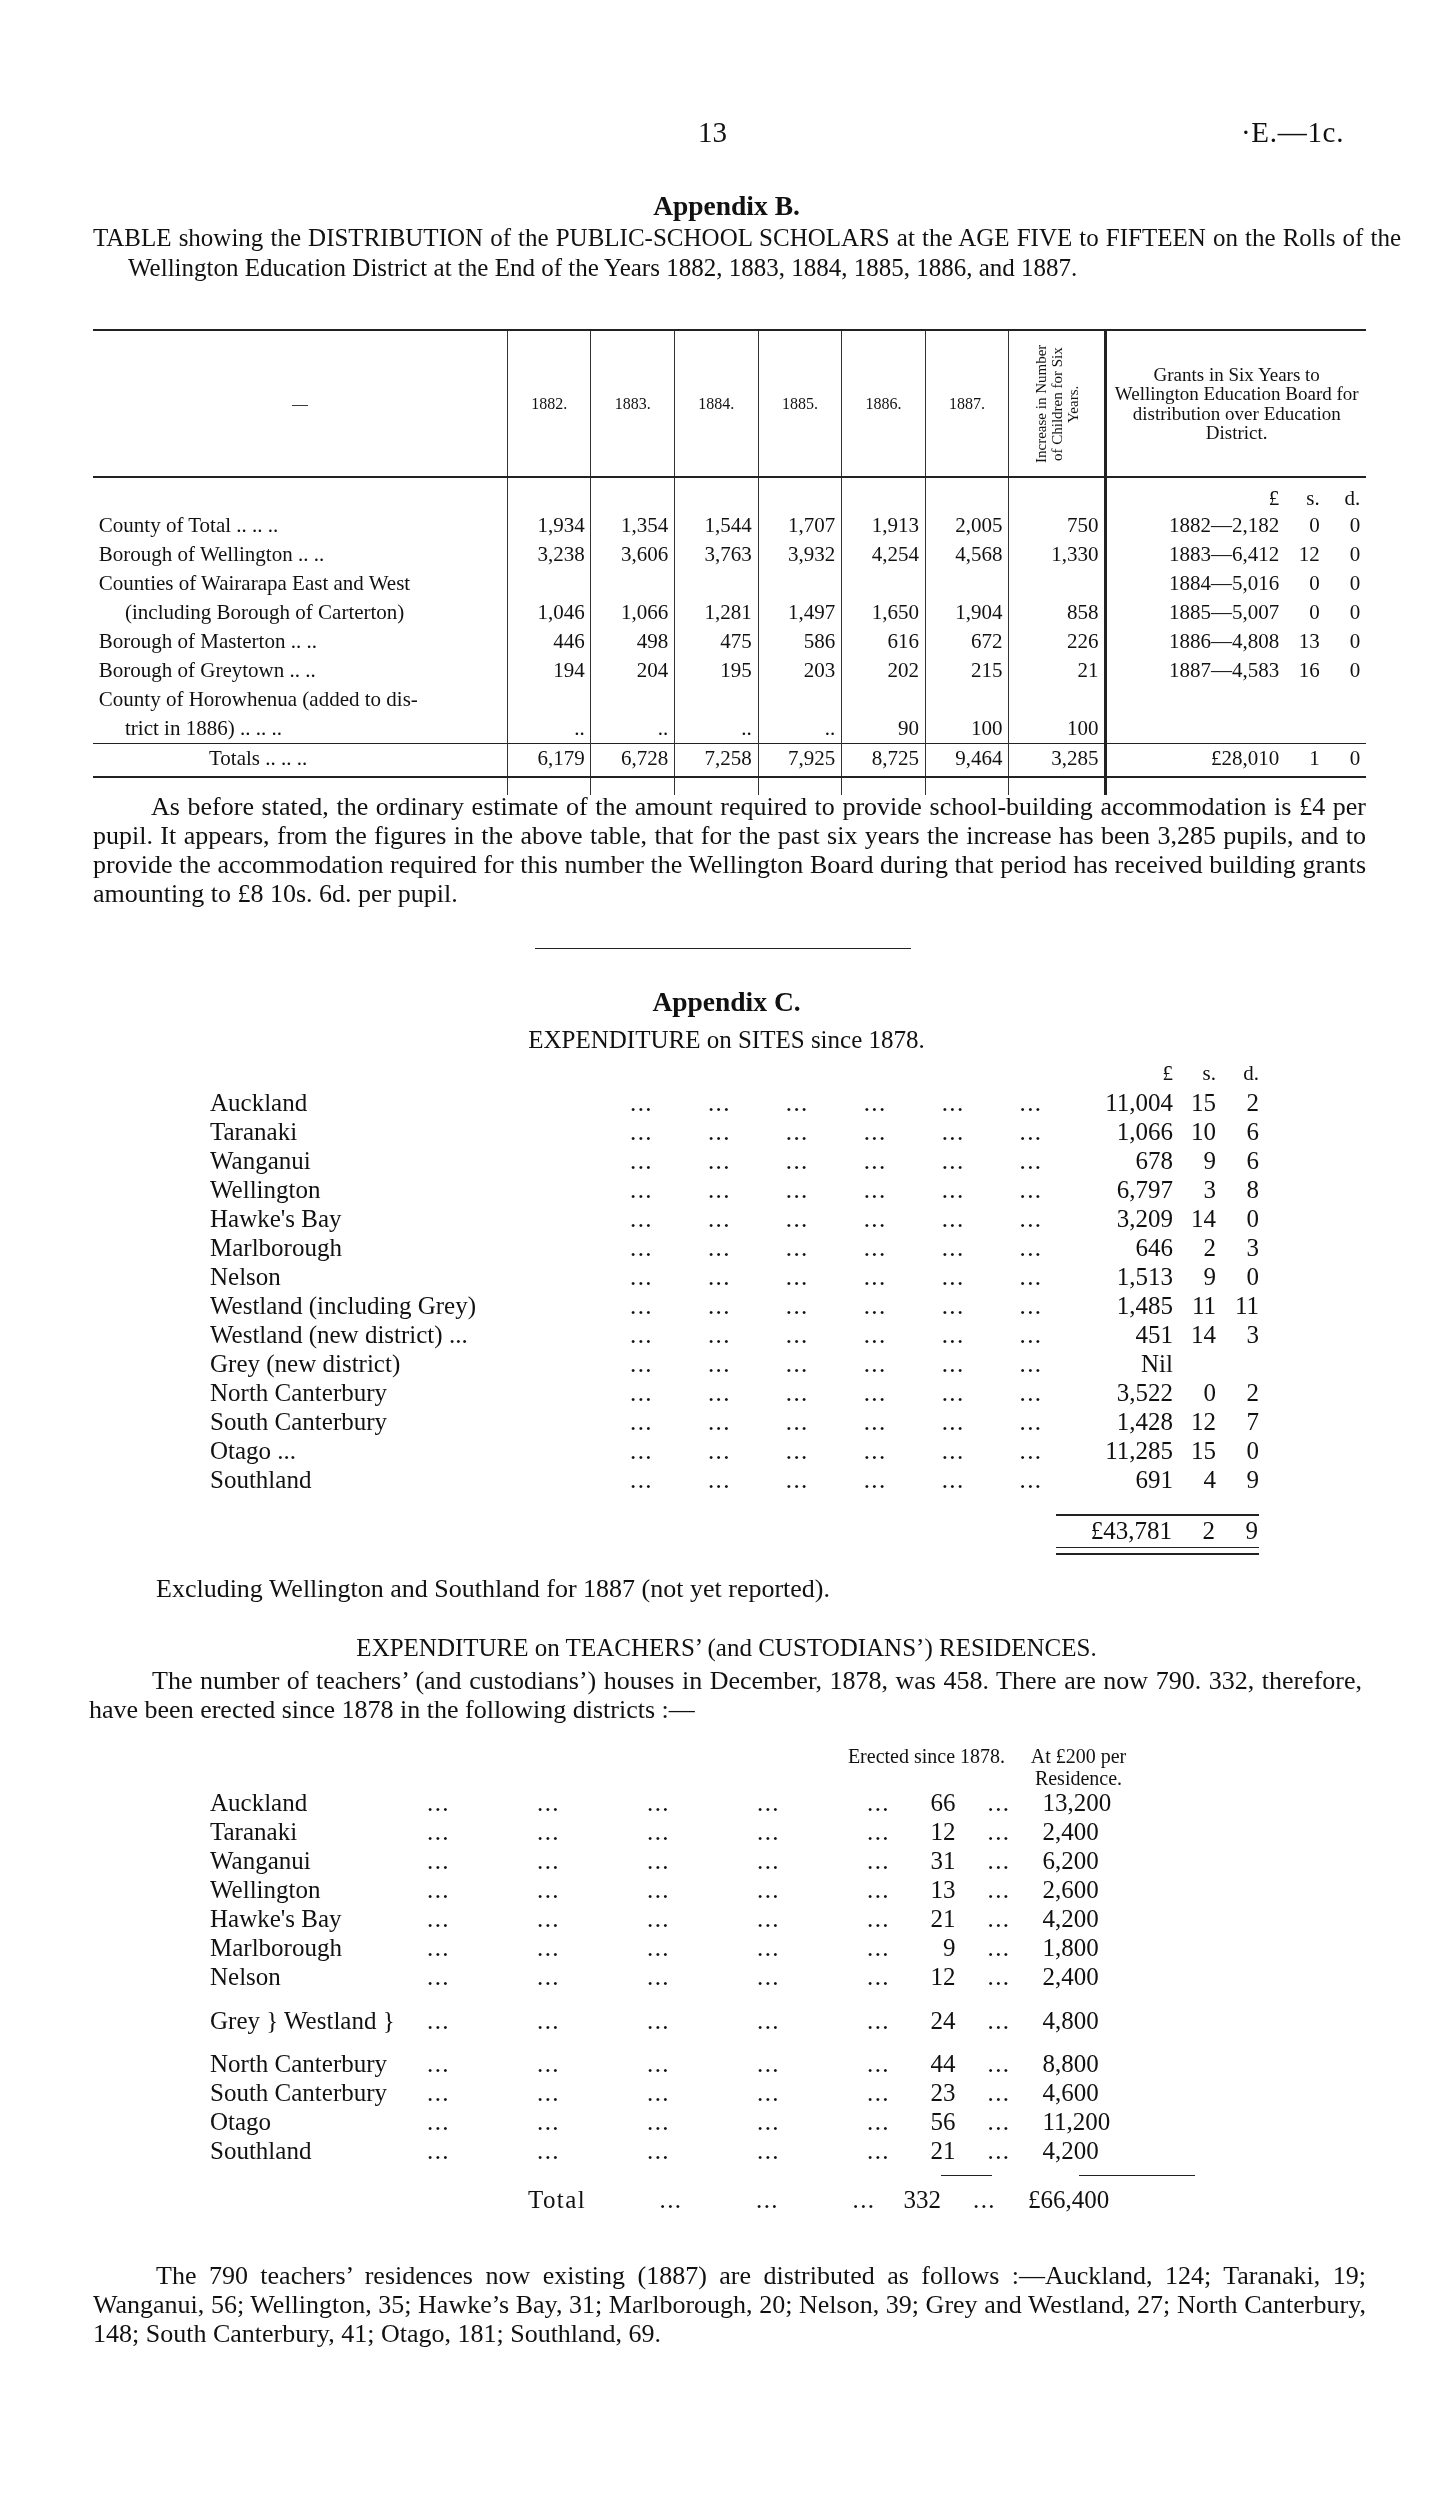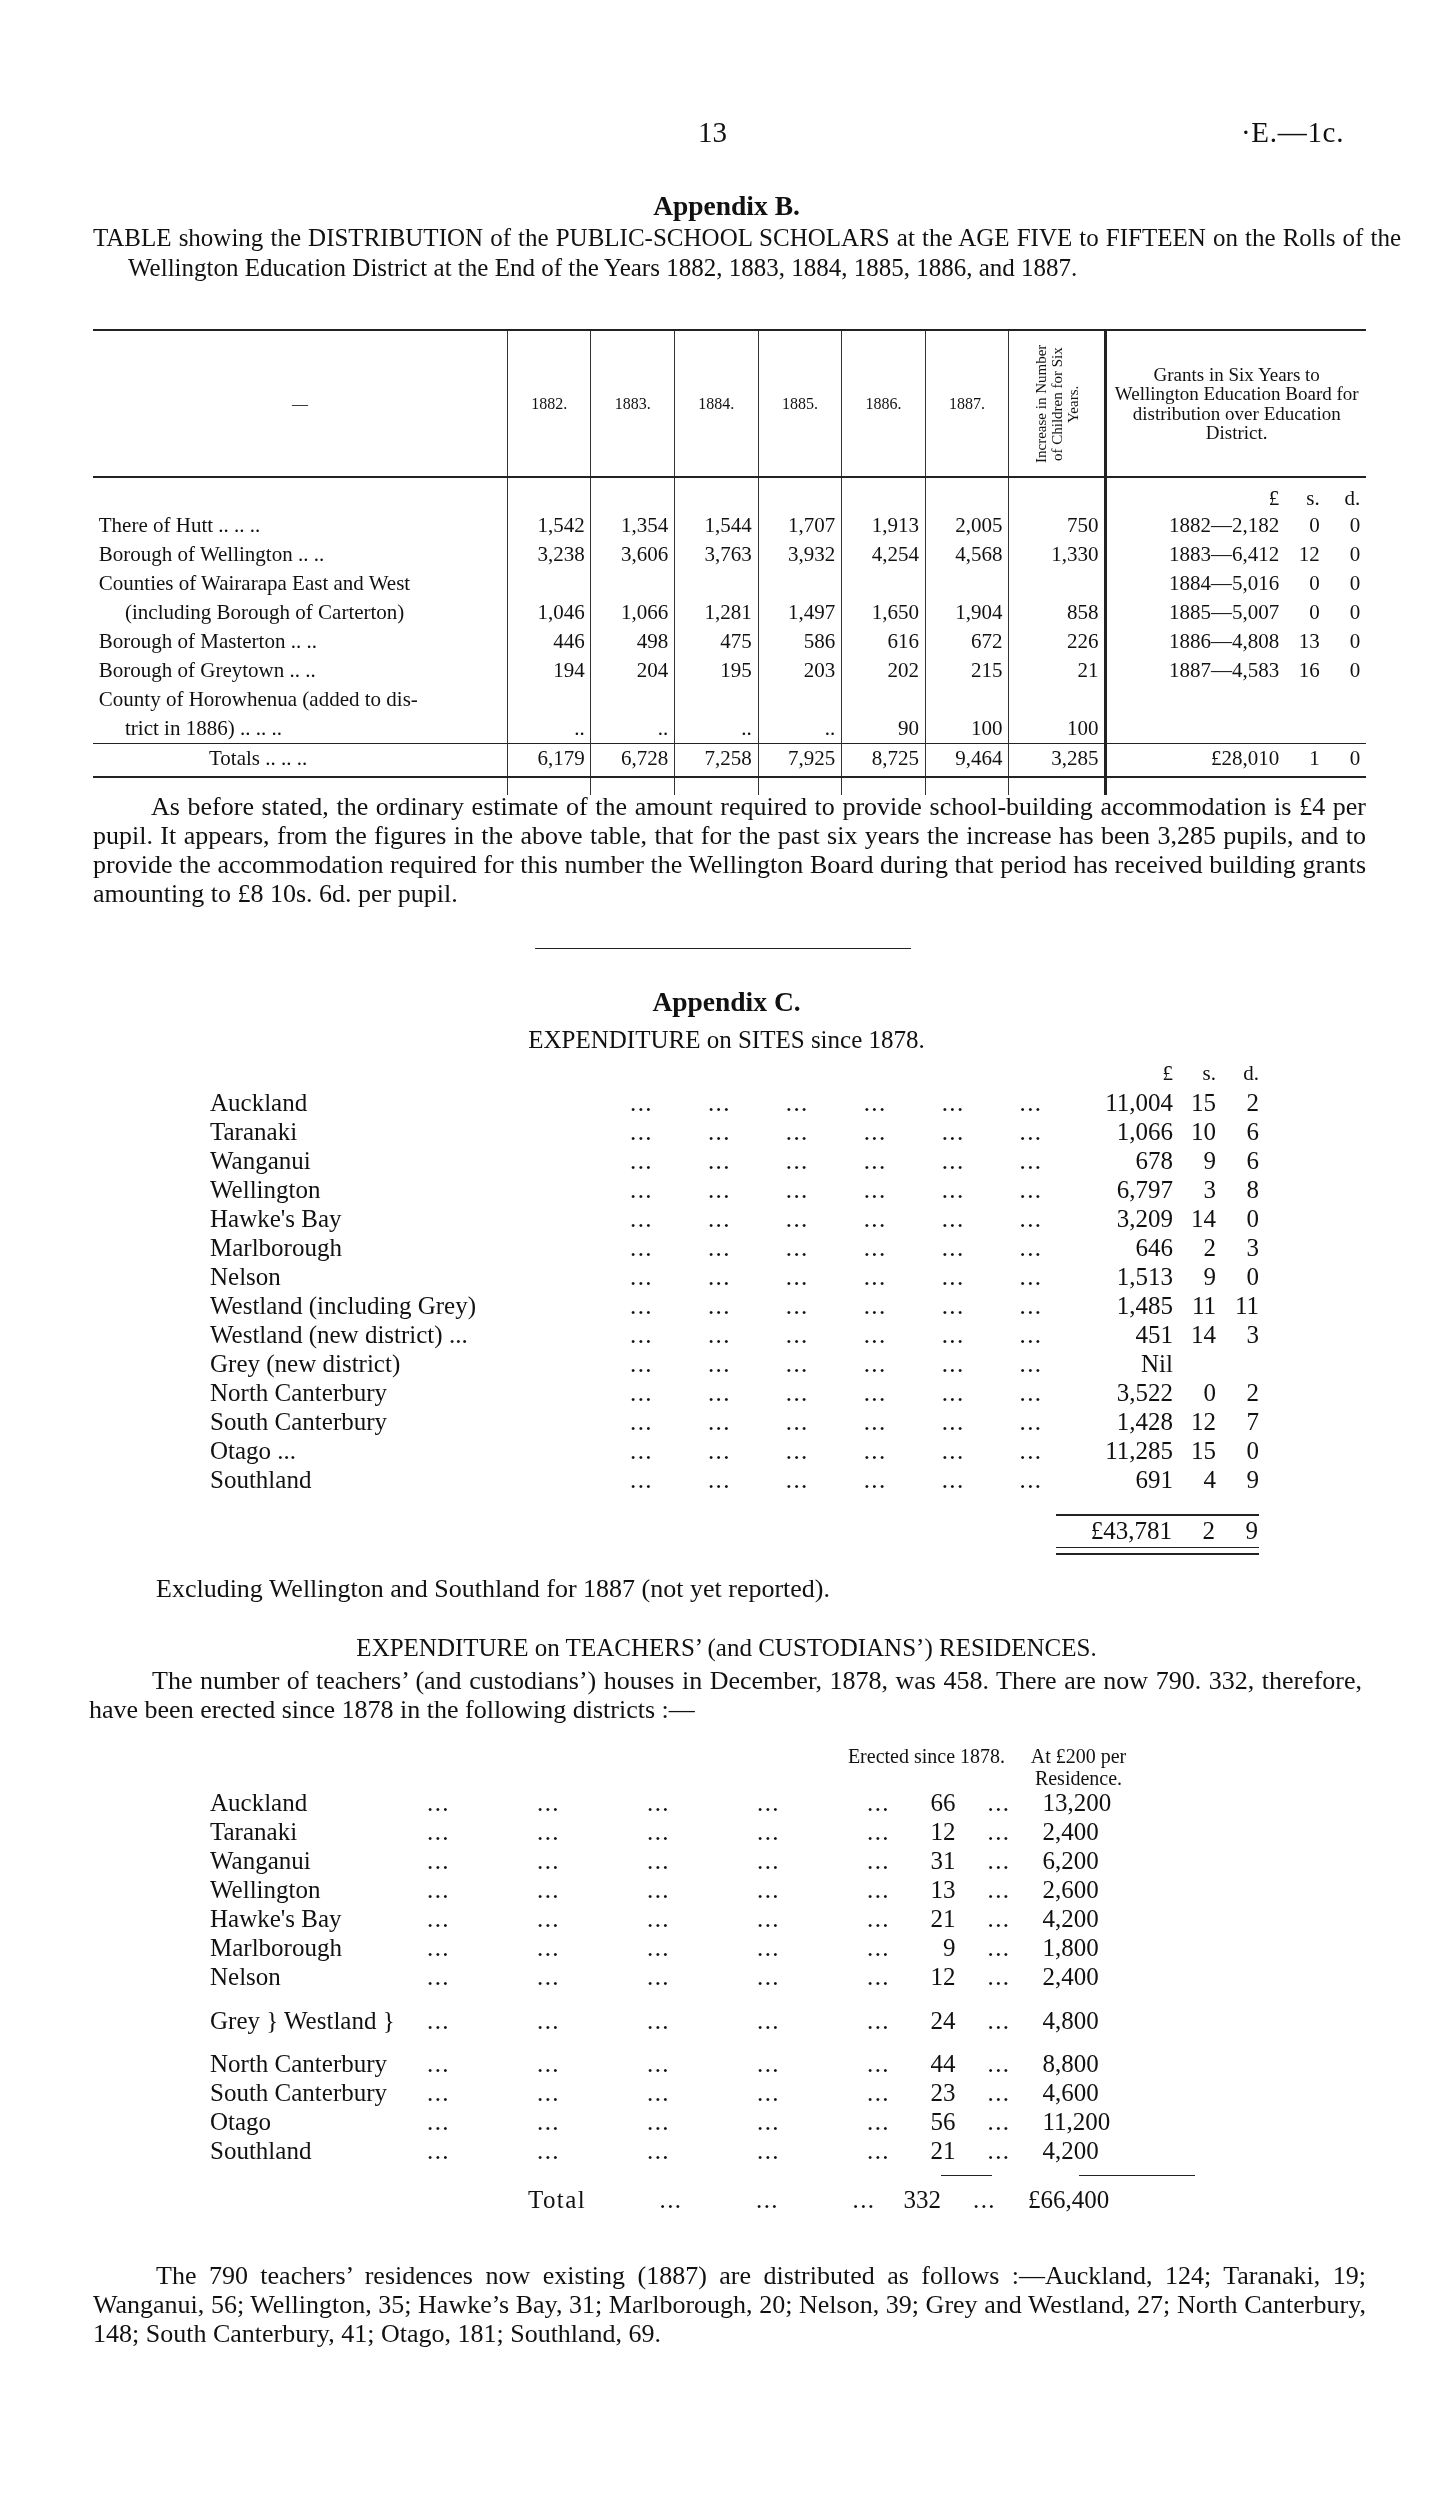--- a/index.html
+++ b/index.html
@@ -91,22 +91,22 @@
       <td class="vlt" style="vertical-align:bottom;">
             <div class="grant-row">
               <span class="l">£</span>
               <span class="s">s.</span>
               <span class="d">d.</span>
             </div>
           </td>
         </tr>
 
     <tr class="body">
-      <td class="label">There of Hutt  ..  ..  ..</td>
-      <td class="num vl">1,542</td>
+      <td class="label">County of Total  ..  ..  ..</td>
+      <td class="num vl">1,934</td>
           <td class="num vl">1,354</td>
           <td class="num vl">1,544</td>
           <td class="num vl">1,707</td>
           <td class="num vl">1,913</td>
           <td class="num vl">2,005</td>
       <td class="num vl">750</td>
       <td class="vlt">
             <div class="grant-row">
               <span class="l">1882—2,182</span>
               <span class="s">0</span>

